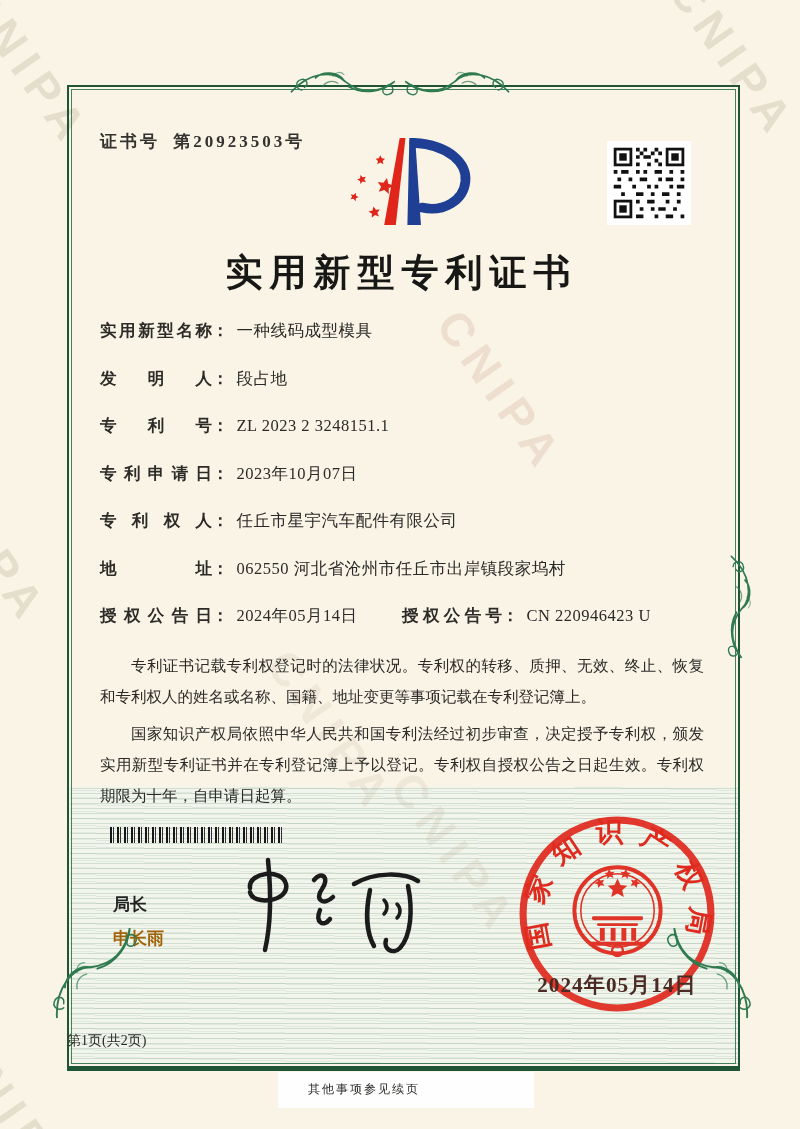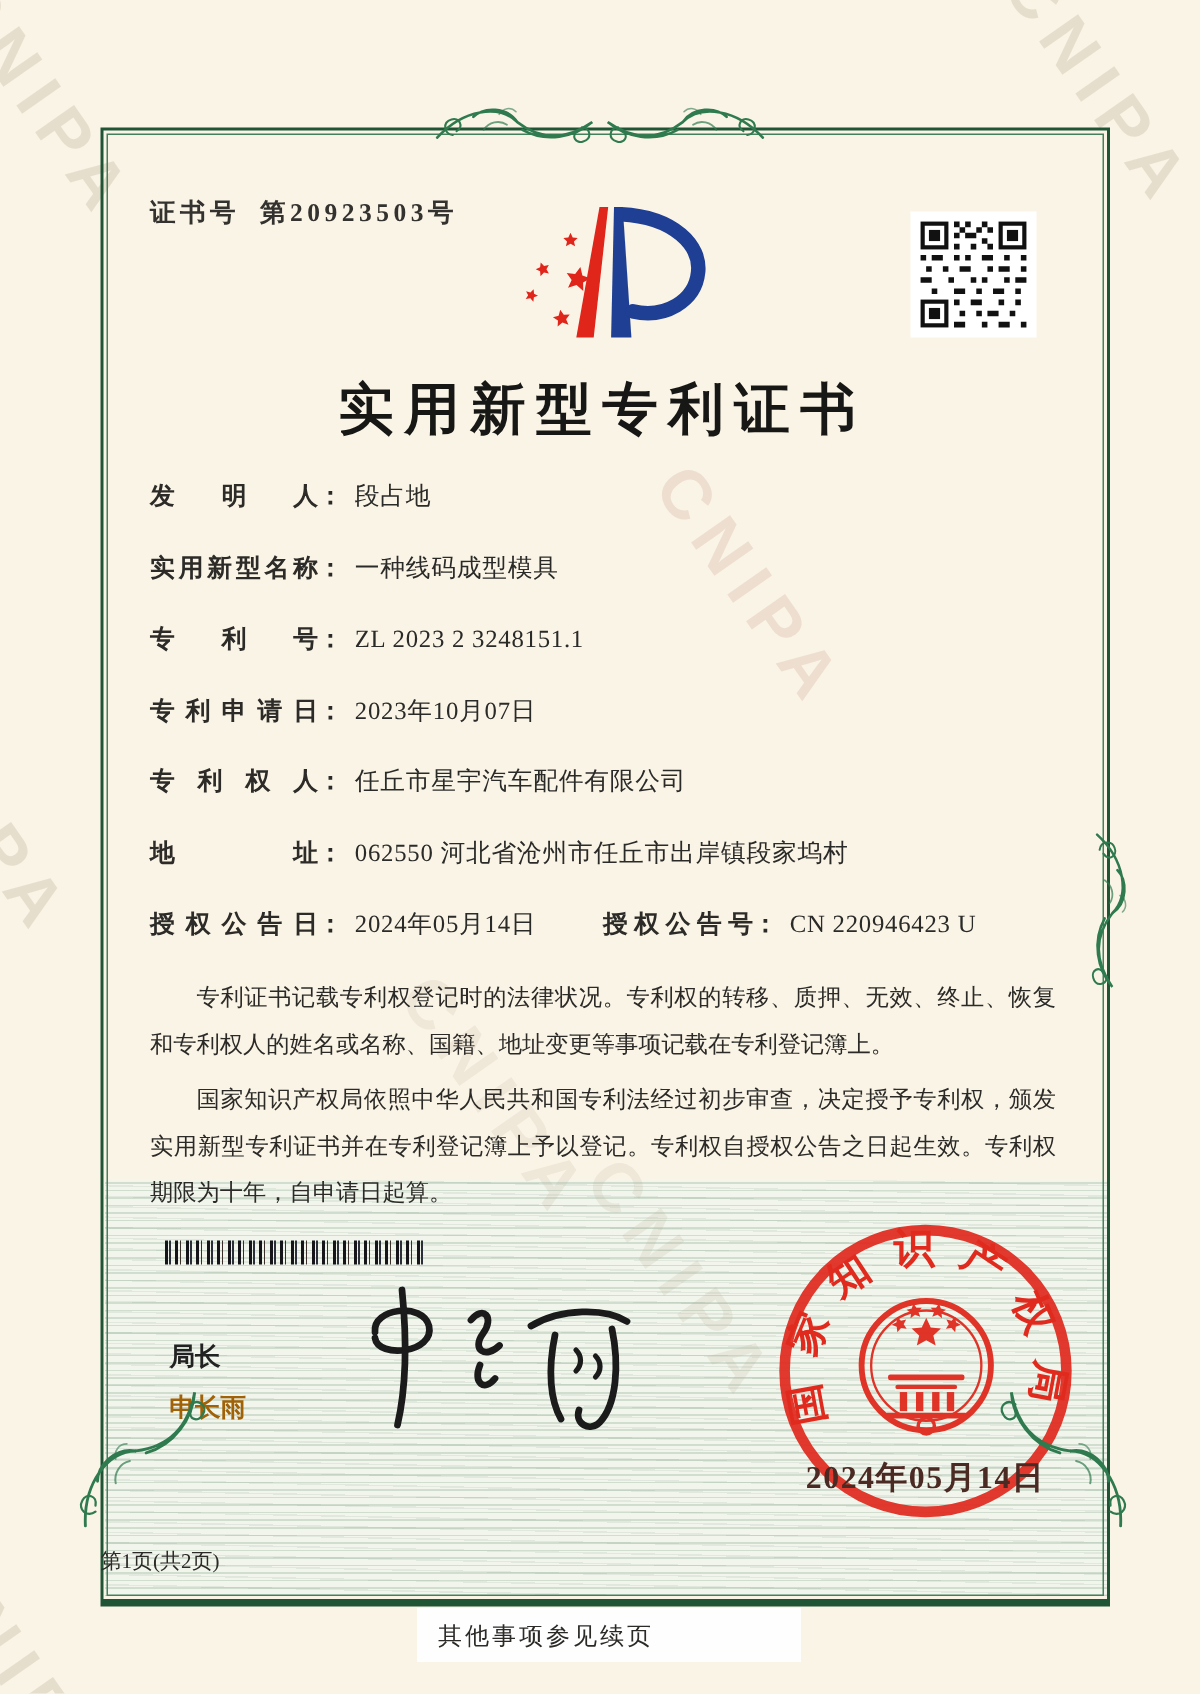--- a/index.html
+++ b/index.html
@@ -64,21 +64,21 @@
       #2a2f3a 3px 4px, transparent 4px 7px,
       #15151a 7px 9px, transparent 9px 10px,
       #3a2f2a 10px 11px, transparent 11px 14px);
   }
   .director-title { position:absolute; left:113px; top:893px; font:600 17px "Liberation Sans","DejaVu Sans",sans-serif; color:#222; }
   .director-name  { position:absolute; left:113px; top:927px; font:600 17px "Liberation Sans","DejaVu Sans",sans-serif; color:#a16207; }
   .signature { position:absolute; left:222px; top:848px; }
   .seal { position:absolute; left:516px; top:813px; z-index:6; }
   .page-num { position:absolute; left:67px; top:1032px; width:737px; text-align:left; font-size:14px; color:#2b2a27; }
   .note-strip { position:absolute; left:278px; top:1072px; width:256px; height:36px; background:#fefefe; }
-  .note { position:absolute; left:0; top:1081px; width:728px; text-align:center; font-size:16px; letter-spacing:2px; color:#2b2a27; }
+  .note { position:absolute; left:0; top:1081px; width:728px; text-align:center; font-size:12px; letter-spacing:2px; color:#2b2a27; }
 </style>
 </head>
 <body>
 
 <svg width="0" height="0" style="position:absolute" aria-hidden="true">
   <defs>
     <path id="star" d="M0,-10 L2.9,-3.8 9.5,-3.1 4.6,1.4 6.1,7.9 0,4.5 -6.1,7.9 -4.6,1.4 -9.5,-3.1 -2.9,-3.8 Z"></path>
     <g id="flourish" fill="none" stroke="#2f7a4e" stroke-width="2" stroke-linecap="round">
       <path d="M4 32 C 24 10 52 6 66 20 C 58 8 40 8 32 16"></path>
       <path d="M66 20 C 84 34 104 34 124 20 C 110 32 88 36 70 26"></path>
@@ -167,24 +167,24 @@
                M28 60h4v4h-4z M40 60h8v4h-8z M60 60h4v4h-4z M72 60h4v4h-4z
                M32 68h4v4h-4z M44 68h4v4h-4z M52 68h8v4h-8z M68 68h4v4h-4z
                M28 76h8v4h-8z M48 76h4v4h-4z M60 76h8v4h-8z M76 76h4v4h-4z"></path>
     </g>
   </svg>
 
   <div class="title">实用新型专利证书</div>
 
   <div class="fields">
     <div class="frow">
+      <span class="flabel">实用新型名称</span><span class="fcolon">：</span><span class="fvalue">一种线码成型模具</span>
+    </div>
+    <div class="frow">
       <span class="flabel">发明人</span><span class="fcolon">：</span><span class="fvalue">段占地</span>
-    </div>
-    <div class="frow">
-      <span class="flabel">实用新型名称</span><span class="fcolon">：</span><span class="fvalue">一种线码成型模具</span>
     </div>
     <div class="frow">
       <span class="flabel">专利号</span><span class="fcolon">：</span><span class="fvalue">ZL 2023 2 3248151.1</span>
     </div>
     <div class="frow">
       <span class="flabel">专利申请日</span><span class="fcolon">：</span><span class="fvalue">2023年10月07日</span>
     </div>
     <div class="frow">
       <span class="flabel">专利权人</span><span class="fcolon">：</span><span class="fvalue">任丘市星宇汽车配件有限公司</span>
     </div>

